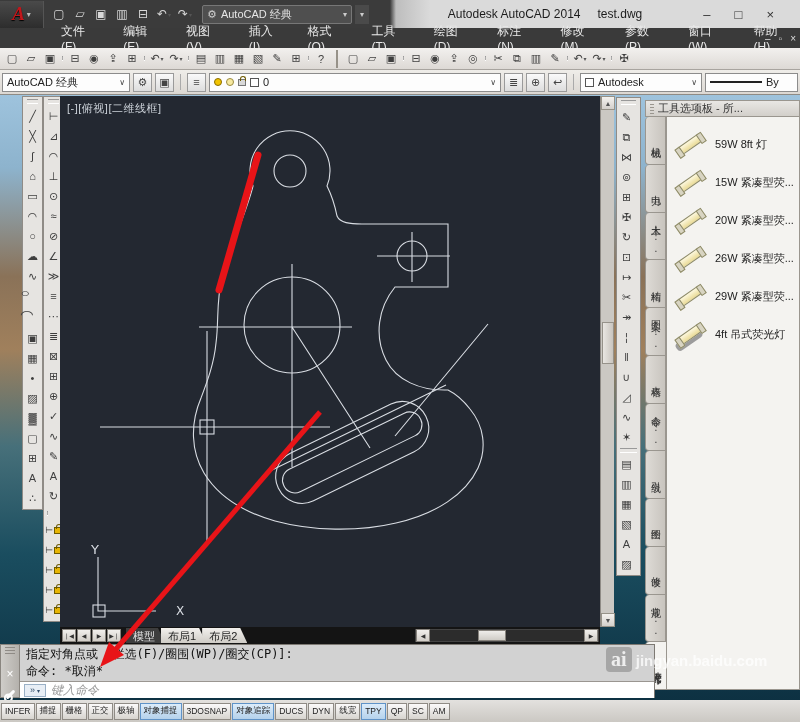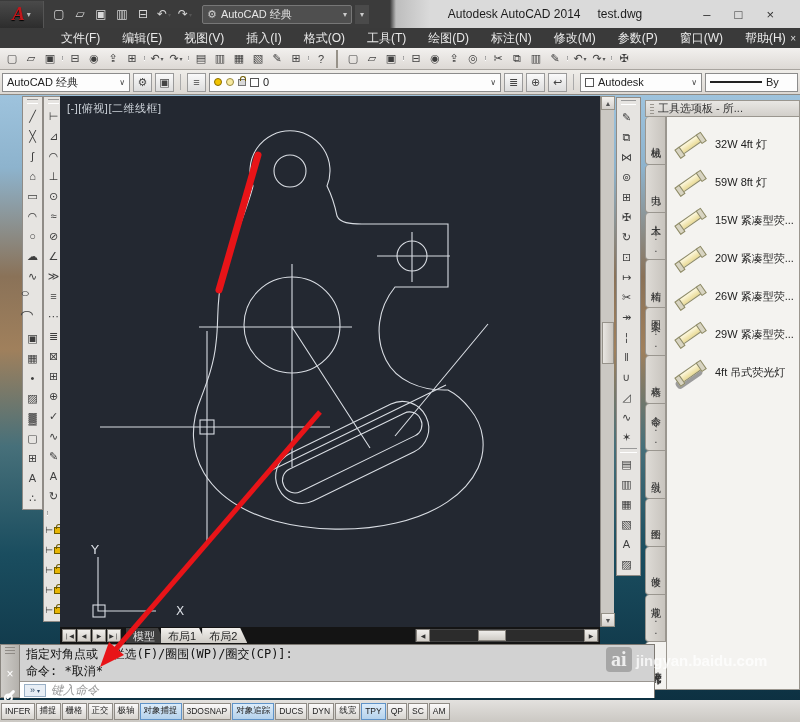--- a/index.html
+++ b/index.html
@@ -22,21 +22,21 @@
   .ws-combo .gear{color:#cfcfcf;font-size:11px;}
   .ws-combo i{margin-left:auto;font-style:normal;font-size:8px;color:#ccc;}
   .qat-more{margin-left:3px;width:14px;height:19px;background:#4a4a4a;color:#ccc;border:none;font-size:8px;padding:0;}
   .titletext{position:absolute;left:400px;top:0;width:290px;height:28px;display:flex;align-items:center;justify-content:center;gap:17px;
     font-size:12px;color:#1c1c1c;}
   .winbtns{position:absolute;right:26px;top:0;height:28px;display:flex;align-items:center;gap:24px;color:#333;}
   .winbtns span{font-size:13px;cursor:default;}
 
   
   .menubar{position:absolute;left:0;top:28px;width:800px;height:20px;background:#3a3a3a;display:flex;align-items:center;}
-  .menu-items{display:flex;margin-left:50px;gap:0;align-items:flex-end;}
+  .menu-items{display:flex;margin-left:50px;gap:6px;align-items:flex-end;}
   .mi{color:#e9e9e9;font-size:12px;padding:2px 11px;}
   .docbtns{position:absolute;right:4px;display:flex;gap:8px;color:#ddd;font-size:10px;}
 
   
   .toolbar1{position:absolute;left:0;top:48px;width:800px;height:22px;background:linear-gradient(#f2f0ee,#ddd9d5);
     border-bottom:1px solid #a8a49f;display:flex;align-items:center;padding:0 3px;}
   .tbgroup{display:flex;align-items:center;gap:1px;}
   .tbi{display:inline-flex;align-items:center;justify-content:center;width:18px;height:17px;font-size:11px;color:#3e3e3e;border-radius:2px;position:relative;}
   .tbi .drop{font-style:normal;font-size:6px;margin-left:1px;color:#555;}
   .tsep{width:1px;height:16px;background:#aaa;margin:0 3px;display:inline-block;}
@@ -355,24 +355,20 @@
           <div class="ptab">命令...</div>
           <div class="ptab">引线</div>
           <div class="ptab">绘图</div>
           <div class="ptab">修改</div>
           <div class="ptab">常规...</div>
           <div class="ptab active">荧光灯</div>
         </div>
       <div class="pbody">
           <div class="pitem">
             <span class="lamp"></span>
-            <span class="plabel">32W 4ft 灯</span>
-          </div>
-          <div class="pitem">
-            <span class="lamp"></span>
             <span class="plabel">59W 8ft 灯</span>
           </div>
           <div class="pitem">
             <span class="lamp"></span>
             <span class="plabel">15W 紧凑型荧...</span>
           </div>
           <div class="pitem">
             <span class="lamp"></span>
             <span class="plabel">20W 紧凑型荧...</span>
           </div>

